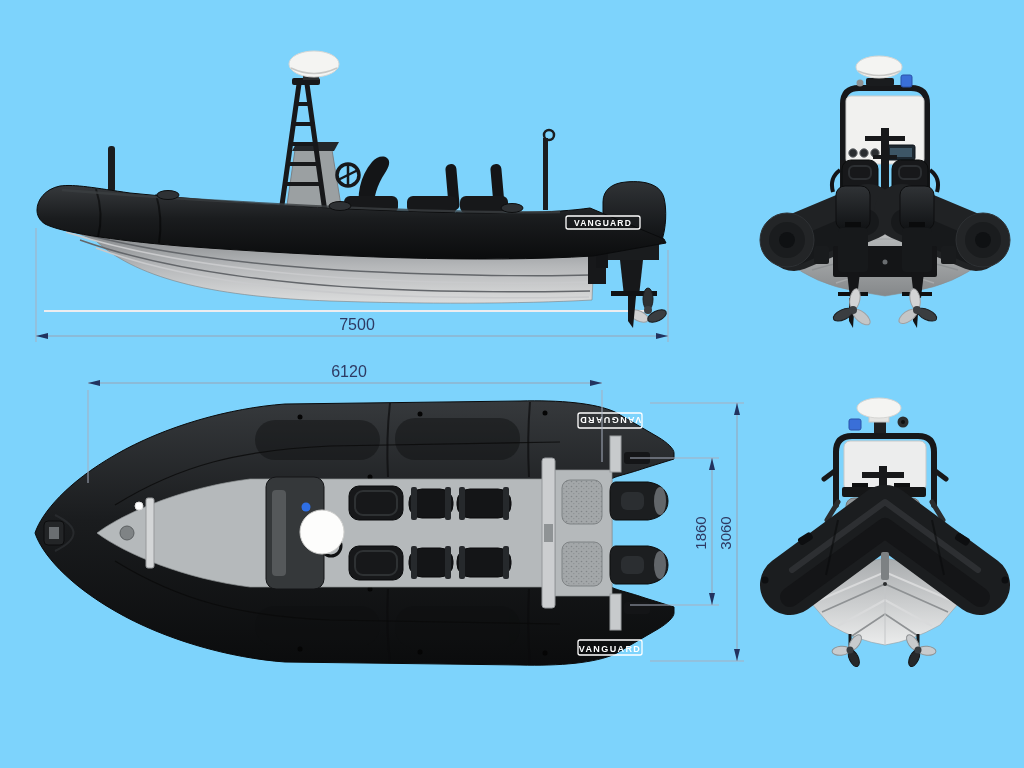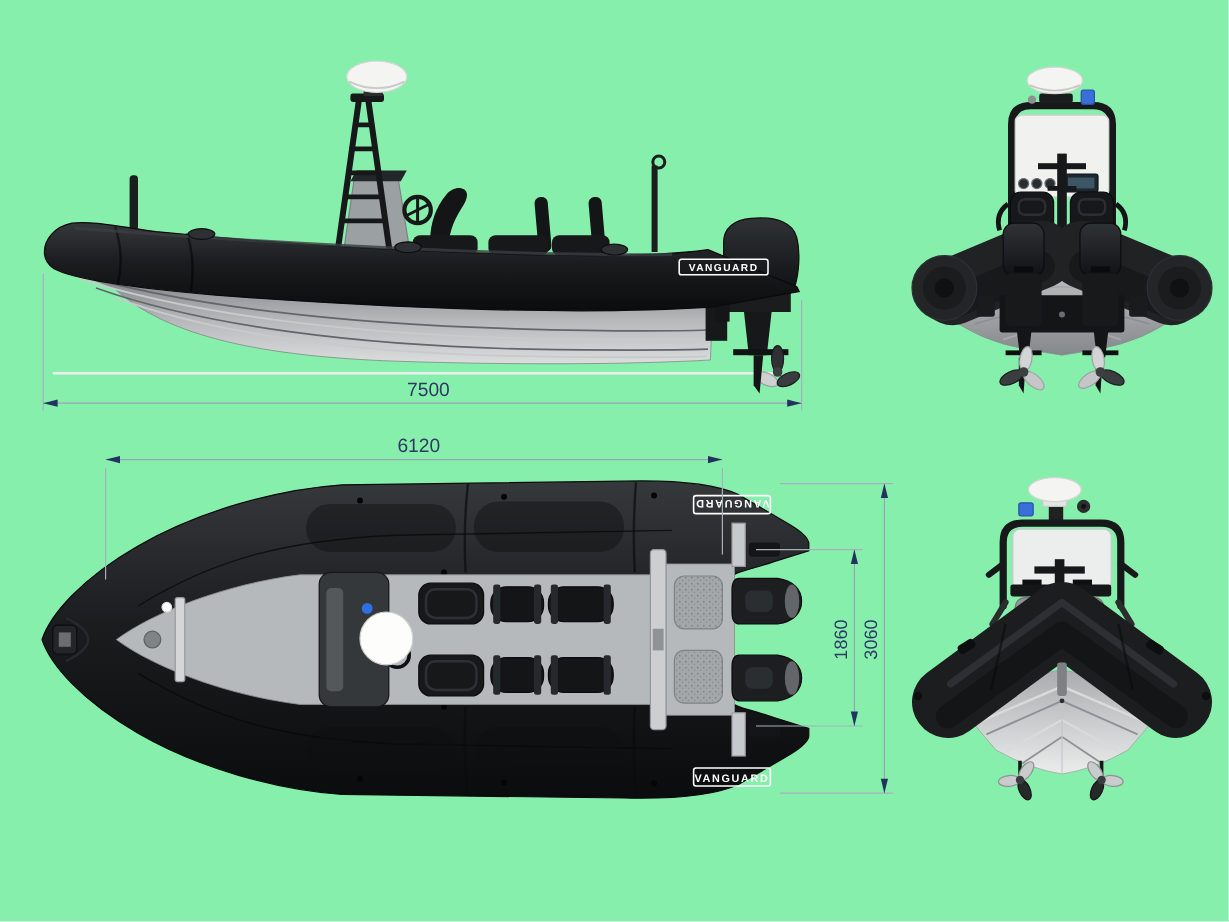--- a/index.html
+++ b/index.html
@@ -1,16 +1,16 @@
 <!DOCTYPE html>
 <html><head>
 <meta charset="utf-8">
 <style>
   html,body{margin:0;padding:0;background:#fff;}
-  #sheet{position:relative;width:1024px;height:768px;background:#86efac;overflow:hidden;}
+  #sheet{position:relative;width:1024px;height:768px;background:#7dd3fc;overflow:hidden;}
   svg{display:block;}
   .dim-line{stroke:#9aa3b4;stroke-width:1;fill:none;}
   .ext-line{stroke:#a7afbf;stroke-width:1;fill:none;}
   .dim-arrow{fill:#22335f;stroke:none;}
   .dim-text{font-family:"Liberation Sans",sans-serif;font-size:16px;fill:#2e3a63;}
   .dim-text-v{font-family:"Liberation Sans",sans-serif;font-size:15px;fill:#2e3a63;}
   .brand-text{font-family:"Liberation Sans",sans-serif;font-weight:bold;font-size:9px;fill:#ffffff;letter-spacing:1.4px;}
   .brand-text-sm{font-family:"Liberation Sans",sans-serif;font-weight:bold;font-size:8.5px;fill:#ffffff;letter-spacing:1.2px;}
   .brand-box{fill:none;stroke:#ffffff;stroke-width:1.3;}
   .frame{stroke:#17181a;stroke-width:6;fill:none;stroke-linecap:round;}

